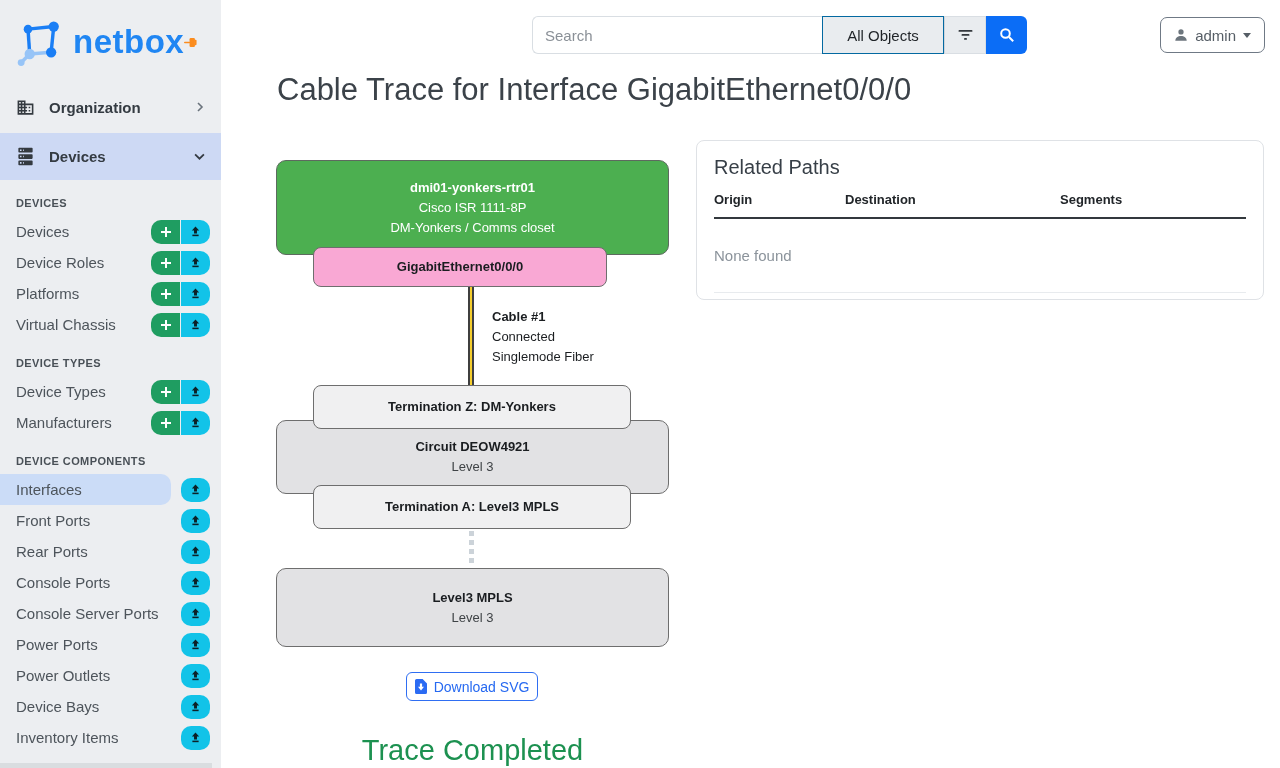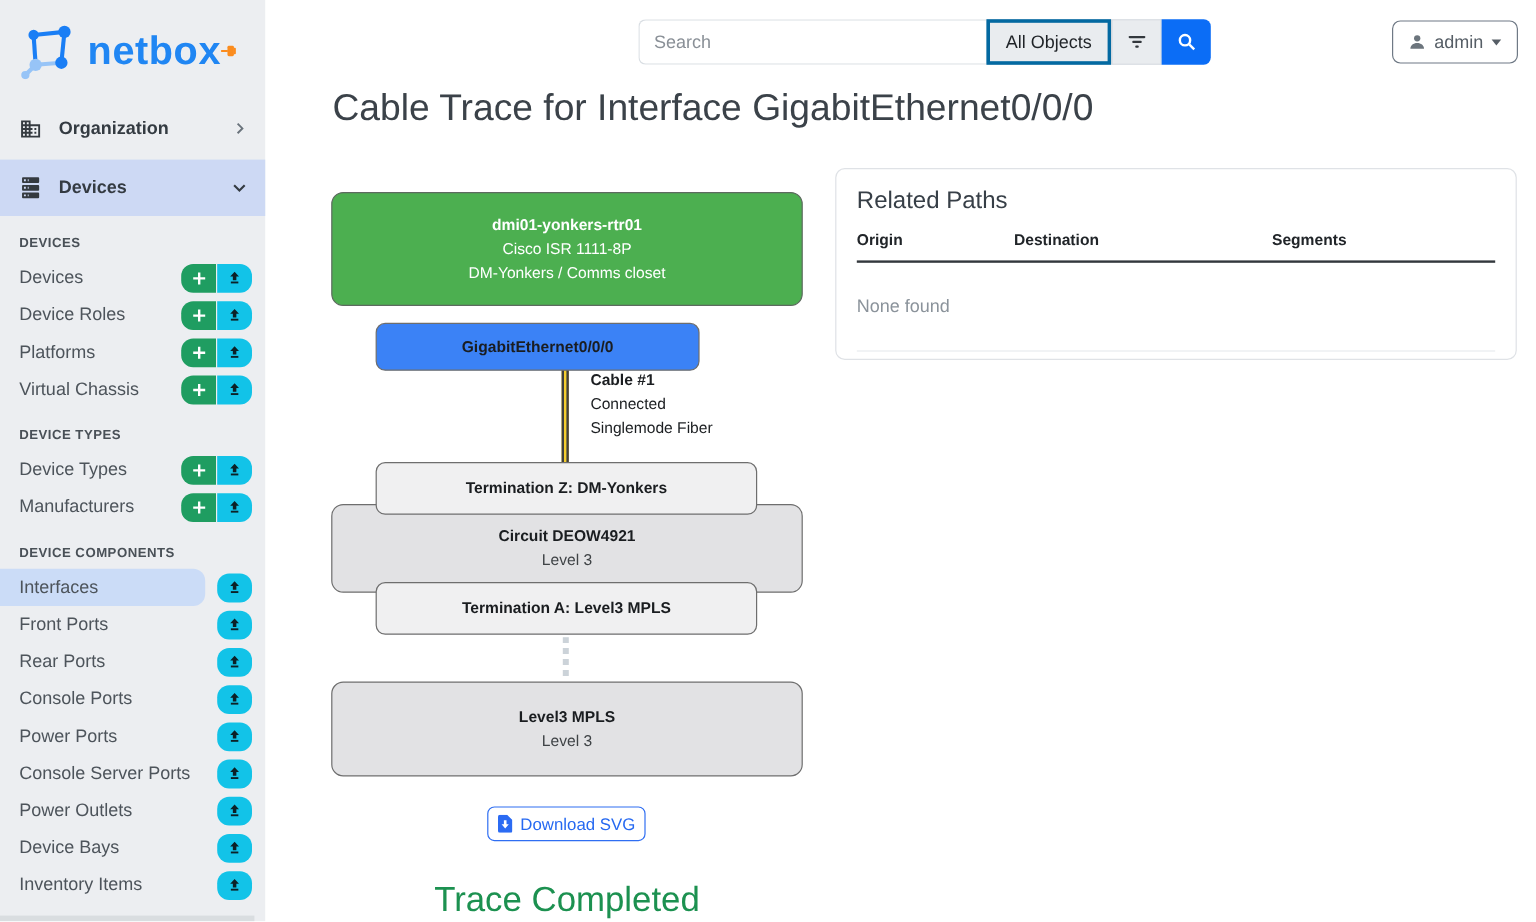--- a/index.html
+++ b/index.html
@@ -28,35 +28,35 @@
   .mini-btn.add { background:#1f9d61; border-radius:10px 0 0 10px; }
   .mini-btn.imp { background:#12c3e8; border-radius:0 10px 10px 0; margin-left:1px; }
   .mini-btn.imp.solo { border-radius:10px; margin-left:0; }
   .sidebar-strip { position:absolute; left:0; bottom:0; width:212px; height:5px; background:#d9dde0; }
 
   
   #topbar { position:absolute; left:256px; top:0; width:1024px; height:70px; background:#fff; }
   .search-group { position:absolute; left:276px; top:16px; height:38px; display:flex; }
   .search-input { width:290px; height:38px; border:1px solid #d9dee3; border-right:none; border-radius:6px 0 0 6px; padding:0 12px; font-size:15px; color:#212529; font-family:inherit; outline:none; }
   .search-input::placeholder { color:#8a9097; }
-  .scope-btn { width:104px; height:38px; background:#e9ecef; border:3px solid #0369a1; font-size:15px; color:#1f2327; font-family:inherit; cursor:pointer; }
+  .scope-btn { width:122px; height:38px; background:#e9ecef; border:1px solid #0369a1; font-size:15px; color:#1f2327; font-family:inherit; cursor:pointer; }
   .filter-btn { width:42px; height:38px; background:#e9ecef; border:1px solid #d9dee3; border-left:1px solid #cfd4da; display:flex; align-items:center; justify-content:center; cursor:pointer; }
   .go-btn { width:41px; height:38px; background:#0b6df6; border:none; border-radius:0 6px 6px 0; display:flex; align-items:center; justify-content:center; cursor:pointer; }
   .user-btn { position:absolute; right:15px; top:17px; height:36px; padding:0 13px; background:#fff; border:1px solid #6f7985; border-radius:7px; display:flex; align-items:center; gap:7px; font-size:15px; color:#565e66; font-family:inherit; cursor:pointer; }
   .caret-down { width:0; height:0; border-left:4.5px solid transparent; border-right:4.5px solid transparent; border-top:5px solid #565e66; }
 
   
   .page-title { position:absolute; left:277px; top:72px; font-size:31px; font-weight:400; color:#3b4249; }
 
   
   .tbox { position:absolute; border:1px solid #6e6e6e; display:flex; flex-direction:column; align-items:center; justify-content:center; text-align:center; cursor:pointer; }
   .box-title { font-size:13px; font-weight:700; line-height:20px; }
   .box-line { font-size:13px; line-height:20px; }
   #device-box { left:276px; top:160px; width:393px; height:95px; background:#4caf50; border-color:#5d6a5f; border-radius:10px; color:#fff; }
-  #iface-box { left:313px; top:247px; width:270px; height:40px; background:#3b82f6; border-radius:8px; color:#1a1d20; z-index:2;margin-top:22px; }
+  #iface-box { left:313px; top:247px; width:294px; height:40px; background:#f9a8d4; border-radius:8px; color:#1a1d20; z-index:2; }
   #cable-line { position:absolute; left:468px; top:287px; width:6px; height:98px; background:#f5ce2e; border-left:2px solid #3f3f3f; border-right:2px solid #3f3f3f; cursor:pointer; }
   #cable-label { position:absolute; left:492px; top:307px; text-align:left; color:#1b1e21; cursor:pointer; }
   #circuit-box { left:276px; top:420px; width:393px; height:74px; background:#e2e2e4; border-radius:10px; color:#1a1d20; z-index:1; }
   #circuit-box .box-line { color:#3f4346; }
   #termz-box { left:313px; top:385px; width:318px; height:44px; background:#f0f0f1; border-radius:8px; color:#1a1d20; z-index:2; }
   #terma-box { left:313px; top:485px; width:318px; height:44px; background:#f0f0f1; border-radius:8px; color:#1a1d20; z-index:2; }
   #dash-link { position:absolute; left:469px; top:531px; width:5px; height:34px; background:repeating-linear-gradient(to bottom,#ccd3d9 0 5px,transparent 5px 9px); }
   #farend-box { left:276px; top:568px; width:393px; height:79px; background:#e2e2e4; border-radius:10px; color:#1a1d20; }
   #farend-box .box-line { color:#3f4346; }
   #download-btn { position:absolute; left:406px; top:672px; width:132px; height:29px; background:#fff; border:1px solid #2f6ef2; border-radius:6px; color:#2669f1; font-size:14px; font-family:inherit; display:flex; align-items:center; justify-content:center; gap:7px; cursor:pointer; }
@@ -294,34 +294,34 @@
         <button class="mini-btn imp solo">
             <svg width="11" height="11" viewBox="0 0 12 12">
               <path d="M6 .5 10 4.8H7.6v3.4H4.4V4.8H2Z" fill="#0c2127"></path>
               <rect x="2.6" y="9.4" width="6.8" height="1.7" fill="#0c2127"></rect>
             </svg>
           </button>
       </div>
     </div>
     <div class="menu-item">
       <div class="item-hit">
+          <span class="item-label">Console Server Ports</span>
+        </div>
+      <div class="item-btns">
+        <button class="mini-btn imp solo">
+            <svg width="11" height="11" viewBox="0 0 12 12">
+              <path d="M6 .5 10 4.8H7.6v3.4H4.4V4.8H2Z" fill="#0c2127"></path>
+              <rect x="2.6" y="9.4" width="6.8" height="1.7" fill="#0c2127"></rect>
+            </svg>
+          </button>
+      </div>
+    </div>
+    <div class="menu-item">
+      <div class="item-hit">
           <span class="item-label">Power Ports</span>
-        </div>
-      <div class="item-btns">
-        <button class="mini-btn imp solo">
-            <svg width="11" height="11" viewBox="0 0 12 12">
-              <path d="M6 .5 10 4.8H7.6v3.4H4.4V4.8H2Z" fill="#0c2127"></path>
-              <rect x="2.6" y="9.4" width="6.8" height="1.7" fill="#0c2127"></rect>
-            </svg>
-          </button>
-      </div>
-    </div>
-    <div class="menu-item">
-      <div class="item-hit">
-          <span class="item-label">Console Server Ports</span>
         </div>
       <div class="item-btns">
         <button class="mini-btn imp solo">
             <svg width="11" height="11" viewBox="0 0 12 12">
               <path d="M6 .5 10 4.8H7.6v3.4H4.4V4.8H2Z" fill="#0c2127"></path>
               <rect x="2.6" y="9.4" width="6.8" height="1.7" fill="#0c2127"></rect>
             </svg>
           </button>
       </div>
     </div>

